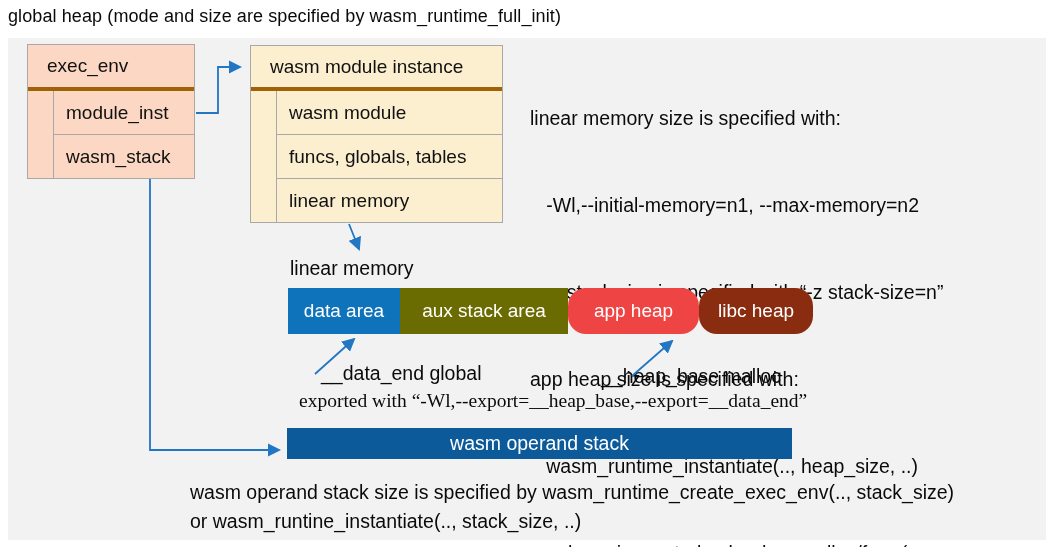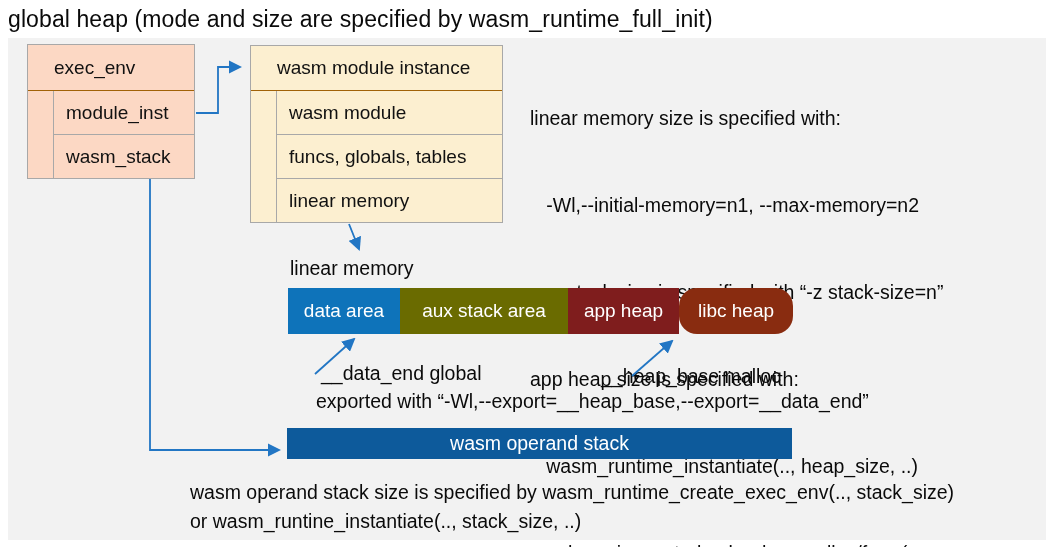--- a/index.html
+++ b/index.html
@@ -1,50 +1,50 @@
 <!DOCTYPE html>
 <html><head>
 <meta charset="utf-8">
 <style>
   html,body{margin:0;padding:0;background:#ffffff;}
   body{font-family:"Liberation Sans","DejaVu Sans",sans-serif;color:#111;}
   .stage{position:relative;width:1054px;height:547px;background:#ffffff;overflow:hidden;}
-  .title{position:absolute;left:8px;top:6px;font-size:23px;letter-spacing:.1px;color:#0a0a0a;}
+  .title{position:absolute;left:8px;top:6px;font-size:18px;letter-spacing:.1px;color:#0a0a0a;}
   .panel{position:absolute;left:8px;top:38px;width:1038px;height:502px;background:#f2f2f2;}
   .arrows{position:absolute;left:0;top:0;width:1054px;height:547px;pointer-events:none;}
 
   
   .box{position:absolute;border:1px solid #a8a8a8;box-sizing:border-box;font-size:19px;}
   .box-exec{left:27px;top:44px;width:168px;height:135px;background:#fcd8c4;}
   .box-inst{left:250px;top:45px;width:253px;height:178px;background:#fcefd0;}
-  .box-header{height:45px;display:flex;align-items:center;padding-left:26px;border-bottom:1px solid #a16207;box-sizing:border-box;}
+  .box-header{height:45px;display:flex;align-items:center;padding-left:19px;border-bottom:4px solid #a16207;box-sizing:border-box;}
   .box-exec .box-header{height:46px;}
   .box-rows{position:absolute;left:25px;top:45px;right:0;bottom:0;border-left:1px solid #a8a8a8;box-sizing:border-box;display:flex;flex-direction:column;justify-content:center;}
   .box-exec .box-rows{top:46px;}
   .box-row{flex:1;display:flex;align-items:center;padding-left:12px;border-bottom:1px solid #a8a8a8;box-sizing:border-box;}
   .box-row:last-child{border-bottom:none;}
 
   
   .info-text{position:absolute;left:530px;top:46px;font-size:19.5px;line-height:29px;white-space:pre;color:#0a0a0a;}
 
   
   .lm-label{position:absolute;left:290px;top:257px;font-size:19.5px;color:#0a0a0a;}
   .mem-bar{position:absolute;left:288px;top:288px;height:46px;display:flex;}
   .seg{display:flex;align-items:center;justify-content:center;color:#fff;font-size:19px;box-sizing:border-box;}
   .seg-data{width:112px;background:#0e73ba;}
   .seg-aux{width:168px;background:#6a6b00;}
-  .seg-app{width:111px;background:#7f1d1d;}
+  .seg-app{width:131px;background:#ef4444;border-radius:18px;}
   .seg-libc{width:114px;background:#892c10;border-radius:18px;}
   .seg-enlarged{width:205px;background:#ffffff;color:#1a2f5e;border:3px dashed #000;}
 
   
   .ann{position:absolute;font-size:19.5px;color:#0a0a0a;}
   .ann-data-end{left:321px;top:362px;}
   .ann-heap-base{left:601px;top:365px;}
-  .ann-exported{left:316px;top:390px;}
+  .ann-exported{left:299px;top:390px;font-family:Liberation Serif, serif;}
 
   
   .operand-bar{position:absolute;left:287px;top:428px;width:505px;height:31px;background:#0d5a9b;color:#fff;display:flex;align-items:center;justify-content:center;font-size:19.5px;}
 
   
   .footer-text{position:absolute;left:190px;top:478px;font-size:19.5px;line-height:29px;color:#0a0a0a;}
 </style>
 </head>
 <body>
 

